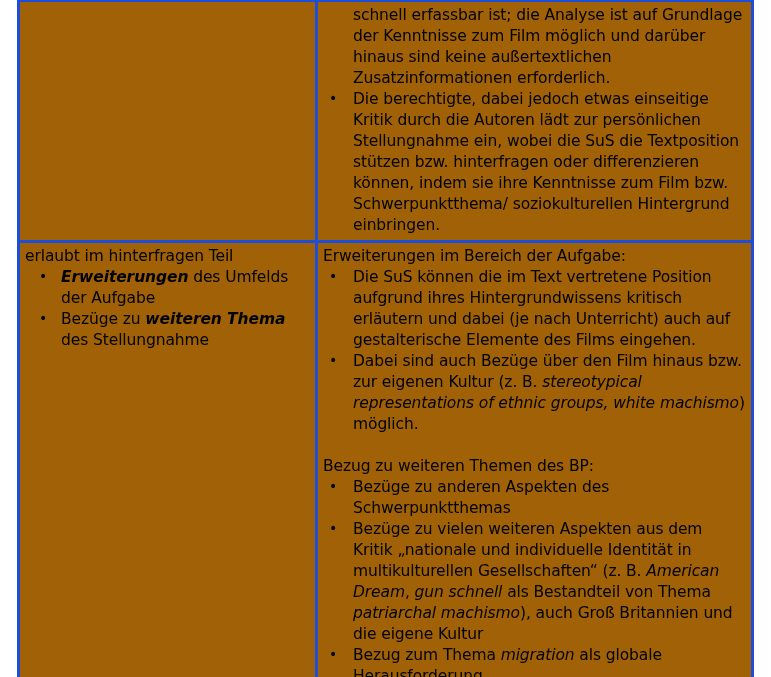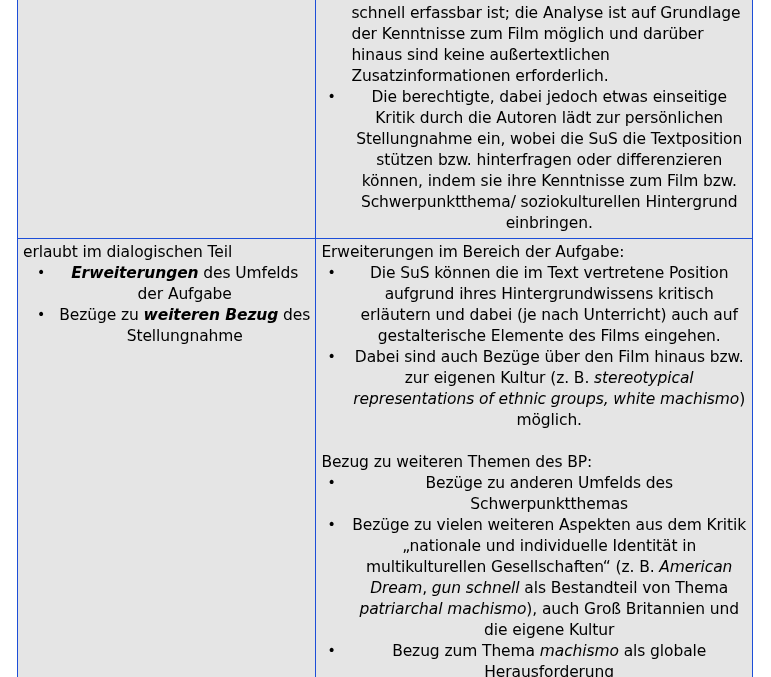--- a/index.html
+++ b/index.html
@@ -25,24 +25,24 @@
   
   .doc-table {
     position: absolute;
     left: 17px;
     top: -1px;
     width: 736px;
     border-collapse: collapse;
     table-layout: fixed;
   }
   .doc-table td {
-    border: 1px solid #1d4ed8;
+    border: 3px solid #1d4ed8;
     vertical-align: top;
     padding: 0;
-    background: #e5e5e5;
+    background: #a16207;
   }
   .col-left  { width: 298px; }
   .col-right { width: 436px; }
 
   .cell-inner {
     padding: 3px 5px 4px 5px;
   }
 
   
   .para {
@@ -59,21 +59,20 @@
     list-style: none;
     margin: 0;
     padding: 0;
   }
   ul.bullets > li {
     position: relative;
     font-size: 15.5px;
     line-height: 21px;
     padding-left: 30px;
     letter-spacing: -0.1px;
-    text-align: center;
   }
   ul.bullets > li::before {
     content: "\2022";
     position: absolute;
     left: 6px;
     top: -1px;
     font-size: 14px;
     line-height: 21px;
   }
   
@@ -114,48 +113,48 @@
             <ul class="bullets">
               <li>Die berechtigte, dabei jedoch etwas einseitige Kritik durch die Autoren lädt zur persönlichen Stellungnahme ein, wobei die SuS die Textposition stützen bzw. hinterfragen oder differenzieren können, indem sie ihre Kenntnisse zum Film bzw. Schwerpunktthema/ soziokulturellen Hintergrund einbringen.</li>
             </ul>
           </div>
         </td>
       </tr>
 
       <tr>
         <td class="col-left">
           <div class="cell-inner">
-            <p class="para">erlaubt im dialogischen Teil</p>
+            <p class="para">erlaubt im hinterfragen Teil</p>
             <ul class="bullets">
               <li><b>Erweiterungen</b><span> des Umfelds der Aufgabe</span></li>
-              <li><span>Bezüge zu </span><b>weiteren Bezug</b><span> des Stellungnahme</span></li>
+              <li><span>Bezüge zu </span><b>weiteren Thema</b><span> des Stellungnahme</span></li>
             </ul>
           </div>
         </td>
 
         <td class="col-right">
           <div class="cell-inner">
 
             <p class="para">Erweiterungen im Bereich der Aufgabe:</p>
 
             <ul class="bullets">
               <li>Die SuS können die im Text vertretene Position aufgrund ihres Hintergrundwissens kritisch erläutern und dabei (je nach Unterricht) auch auf gestalterische Elemente des Films eingehen.</li>
               <li><span>Dabei sind auch Bezüge über den Film hinaus bzw. zur eigenen Kultur (z. B. </span><i>stereotypical representations of ethnic groups, white machismo</i><span>) möglich.</span></li>
             </ul>
 
             <div class="spacer-line"></div>
 
             <p class="para">Bezug zu weiteren Themen des BP:</p>
 
             <ul class="bullets">
-              <li>Bezüge zu anderen Umfelds des Schwerpunktthemas</li>
+              <li>Bezüge zu anderen Aspekten des Schwerpunktthemas</li>
 
               <li><span>Bezüge zu vielen weiteren Aspekten aus dem Kritik „nationale und individuelle Identität in multikulturellen Gesellschaften“ (z. B. </span><i>American Dream</i><span>, </span><i>gun schnell</i><span> als Bestandteil von Thema </span><i>patriarchal machismo</i><span>), auch Groß Britannien und die eigene Kultur</span></li>
 
-              <li><span>Bezug zum Thema </span><i>machismo</i><span> als globale Herausforderung</span></li>
+              <li><span>Bezug zum Thema </span><i>migration</i><span> als globale Herausforderung</span></li>
 
             </ul>
 
           </div>
         </td>
       </tr>
 
     </tbody>
   </table>
 

